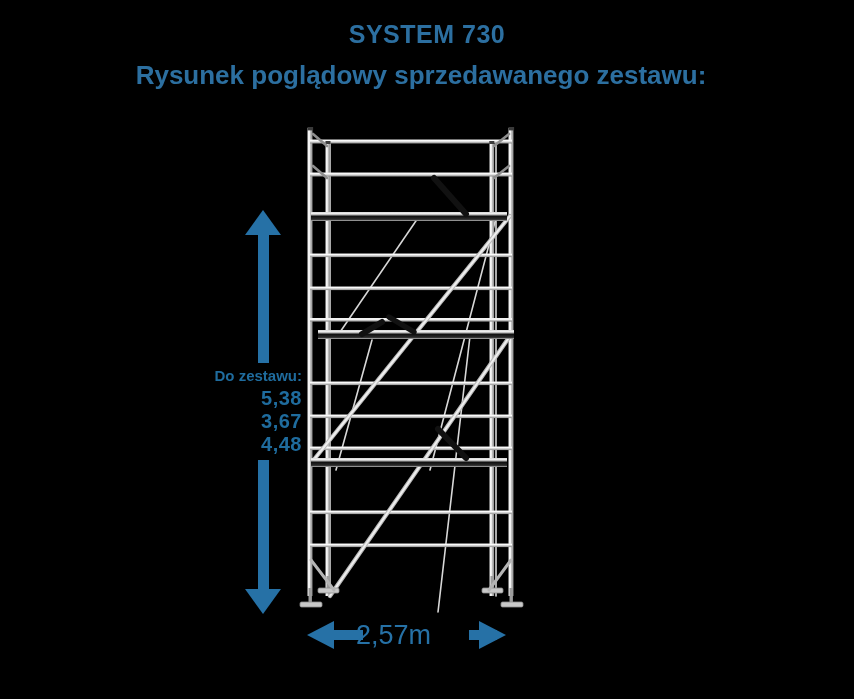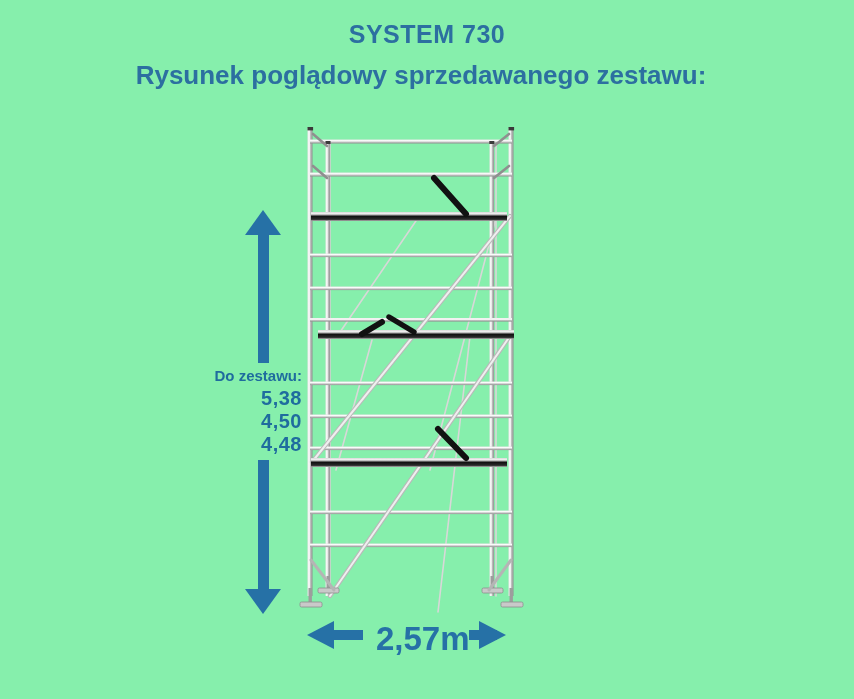--- a/index.html
+++ b/index.html
@@ -12,21 +12,21 @@
     width: 854px;
     height: 699px;
     font-family: "Liberation Sans", sans-serif;
     overflow: hidden;
     position: relative;
   }
   #stage {
     position: relative;
     width: 854px;
     height: 699px;
-    background: #86efac;
+    background: #000000;
   }
 
   
   .title-block {
     position: absolute;
     top: 18px;
     left: 0;
     width: 854px;
     text-align: center;
   }
@@ -64,24 +64,24 @@
   }
   .vert-label .val {
     font-size: 20px;
     display: block;
     letter-spacing: 0.5px;
   }
 
   
   .width-label {
     position: absolute;
-    left: 376px;
+    left: 356px;
     top: 620px;
-    font-size: 33px;
-    font-weight: bold;
+    font-size: 27px;
+    font-weight: normal;
     color: #2671a6;
     letter-spacing: 0px;
   }
 
   
   svg.layer {
     position: absolute;
     left: 0;
     top: 0;
     width: 854px;
@@ -231,19 +231,19 @@
       <polygon points="307,635 334,621 334,649"></polygon>
       <rect x="331" y="630" width="32" height="10"></rect>
       <rect x="469" y="630" width="28" height="10"></rect>
       <polygon points="506,635 479,621 479,649"></polygon>
     </g>
   </svg>
 
   <div class="vert-label">
     <span class="cap">Do zestawu:</span>
     <span class="val">5,38</span>
-    <span class="val">4,50</span>
+    <span class="val">3,67</span>
     <span class="val">4,48</span>
   </div>
 
   <div class="width-label">2,57m</div>
 
 </div>
 
 </body></html>

